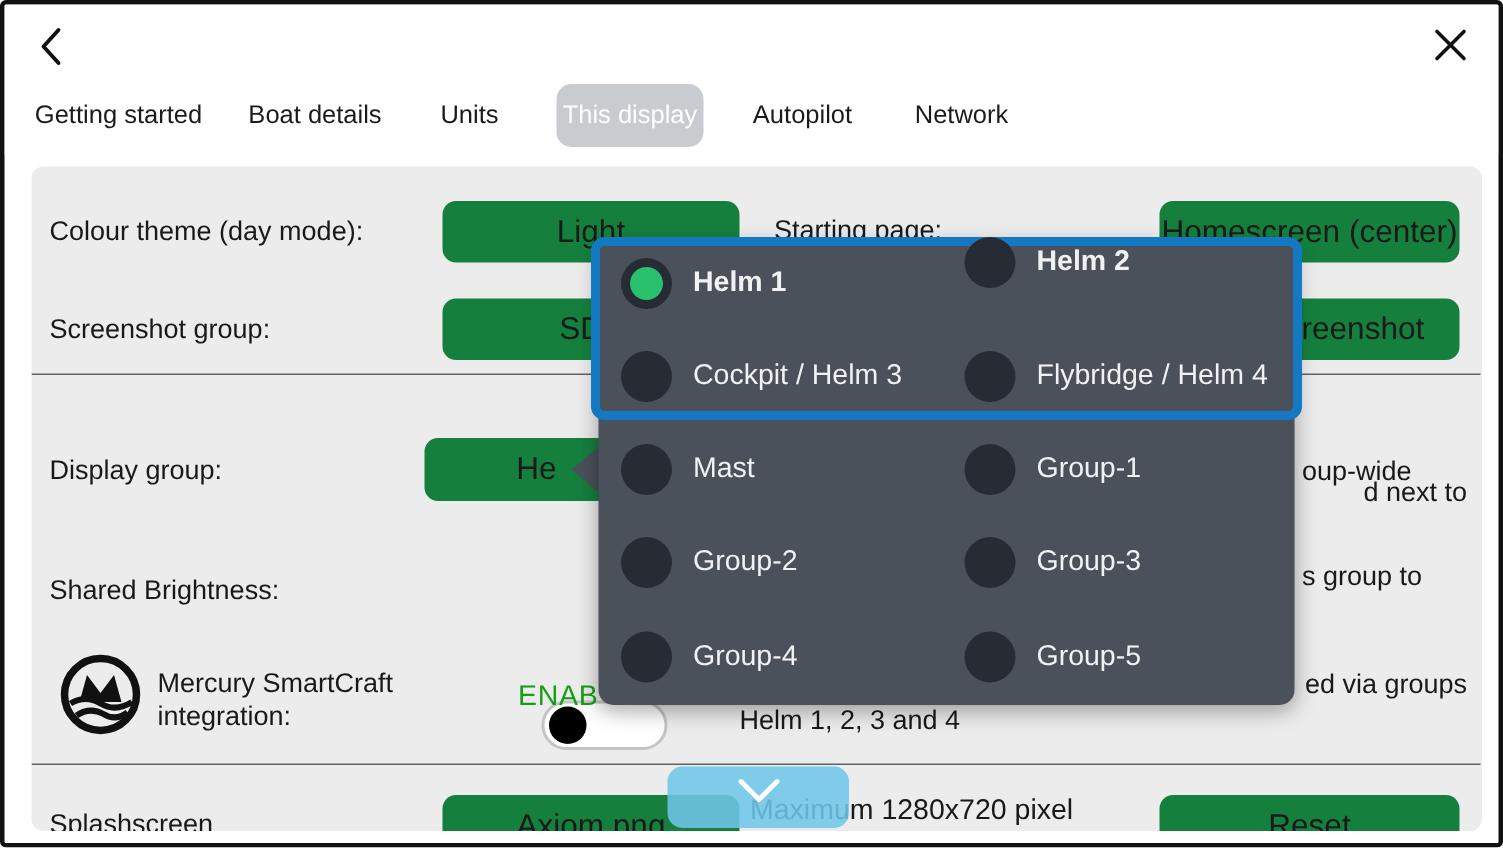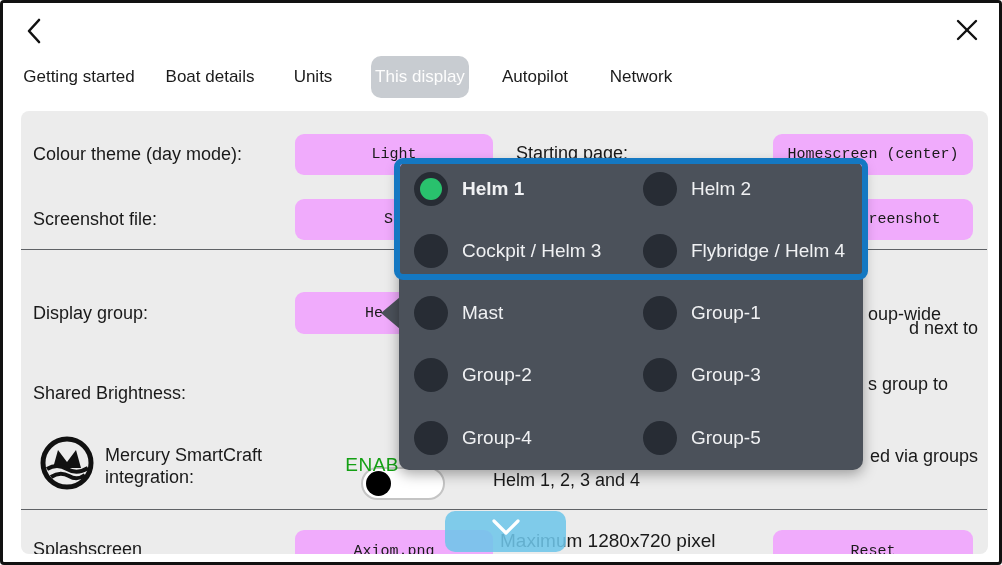--- a/index.html
+++ b/index.html
@@ -15,22 +15,22 @@
   .page-title { position:absolute; left:0; top:14px; width:100%; text-align:center;
     font-size:21px; font-weight:bold; color:#111; }
   .tabbar { position:absolute; left:0; top:53px; height:42px; width:100%; }
   .tab { position:absolute; top:0; height:42px; display:flex; align-items:center; justify-content:center;
     font-size:17px; color:#1b1b1b; cursor:pointer; white-space:nowrap; }
   .tab.active { background:#c8ccd1; color:#fdfdfd; border-radius:10px; }
   
   .panel { position:absolute; left:18px; top:108px; width:967px; height:443px;
     background:#ececec; border-radius:8px; overflow:hidden; }
   .row-label { position:absolute; font-size:18px; color:#191919; white-space:nowrap; }
-  .btn { position:absolute; background:#f0abfc; border-radius:9px; display:flex;
-    align-items:center; justify-content:center; font-size:15px; color:#1a1a1a; cursor:pointer;font-family:Liberation Mono, monospace; }
+  .btn { position:absolute; background:#15803d; border-radius:9px; display:flex;
+    align-items:center; justify-content:center; font-size:21px; color:#1a1a1a; cursor:pointer; }
   .divider { position:absolute; left:0; width:966px; height:0; border-top:1.5px solid #5f6266; }
   .frag { position:absolute; font-size:18px; color:#191919; white-space:nowrap; }
   .frag-right { text-align:right; }
   
   .toggle { position:absolute; left:340px; top:356px; width:84px; height:33px; background:#ffffff;
     border:2px solid #c4c4c4; border-radius:17px; cursor:pointer; }
   .toggle .knob { position:absolute; left:3px; top:2px; width:25px; height:25px;
     border-radius:50%; background:#000; }
   
   .mercury-status { position:absolute; left:312px; top:343px; width:66px; text-align:right;
@@ -80,30 +80,30 @@
     </div>
   </div>
 
   <div class="panel">
 
     <div class="row-label" style="left:12px; top:33px;">Colour theme (day mode):</div>
     <div class="btn" style="left:274px; top:23px; width:198px; height:41px;">Light</div>
     <div class="row-label" style="left:495px; top:32px;">Starting page:</div>
     <div class="btn" style="left:752px; top:23px; width:200px; height:41px;">Homescreen (center)</div>
 
-    <div class="row-label" style="left:12px; top:98px;">Screenshot file:</div>
+    <div class="row-label" style="left:12px; top:98px;">Screenshot group:</div>
     <div class="btn" style="left:274px; top:88px; width:198px; height:41px;">
       <span style="position:absolute; right:91px;">SD</span>
     </div>
     <div class="btn" style="left:752px; top:88px; width:200px; height:41px;">Take screenshot</div>
 
     <div class="divider" style="top:138px;"></div>
 
     <div class="row-label" style="left:12px; top:192px;">Display group:</div>
-    <div class="btn" style="left:274px; top:181px; width:198px; height:42px;padding-left:47px;">
+    <div class="btn" style="left:262px; top:181px; width:198px; height:42px;padding-left:47px;">
       <span style="position:absolute; right:110px;">He</span>
     </div>
     <div class="frag frag-right" style="left:847px; top:171px; width:110px; text-align:right;margin-top:36px;">d next to</div>
     <div class="frag" style="left:847px; top:193px;">oup-wide</div>
 
     <div class="row-label" style="left:12px; top:272px;">Shared Brightness:</div>
     <div class="toggle">
       <div class="knob"></div>
     </div>
     <div class="frag" style="left:847px; top:263px;">s group to</div>
@@ -129,21 +129,21 @@
   </div>
 
   <div class="popup-tail"></div>
   <div class="popup-panel"></div>
   <div class="focus-box"></div>
 
   <div class="popup-option" style="left:411px; top:169px;font-weight:bold;">
     <div class="radio selected"></div>
     <span class="opt-label">Helm 1</span>
   </div>
-  <div class="popup-option" style="left:640px; top:169px;">
+  <div class="popup-option" style="left:640px; top:155px;font-weight:bold;">
     <div class="radio"></div>
     <span class="opt-label">Helm 2</span>
   </div>
   <div class="popup-option" style="left:411px; top:231px;">
     <div class="radio"></div>
     <span class="opt-label">Cockpit / Helm 3</span>
   </div>
   <div class="popup-option" style="left:640px; top:231px;">
     <div class="radio"></div>
     <span class="opt-label">Flybridge / Helm 4</span>

